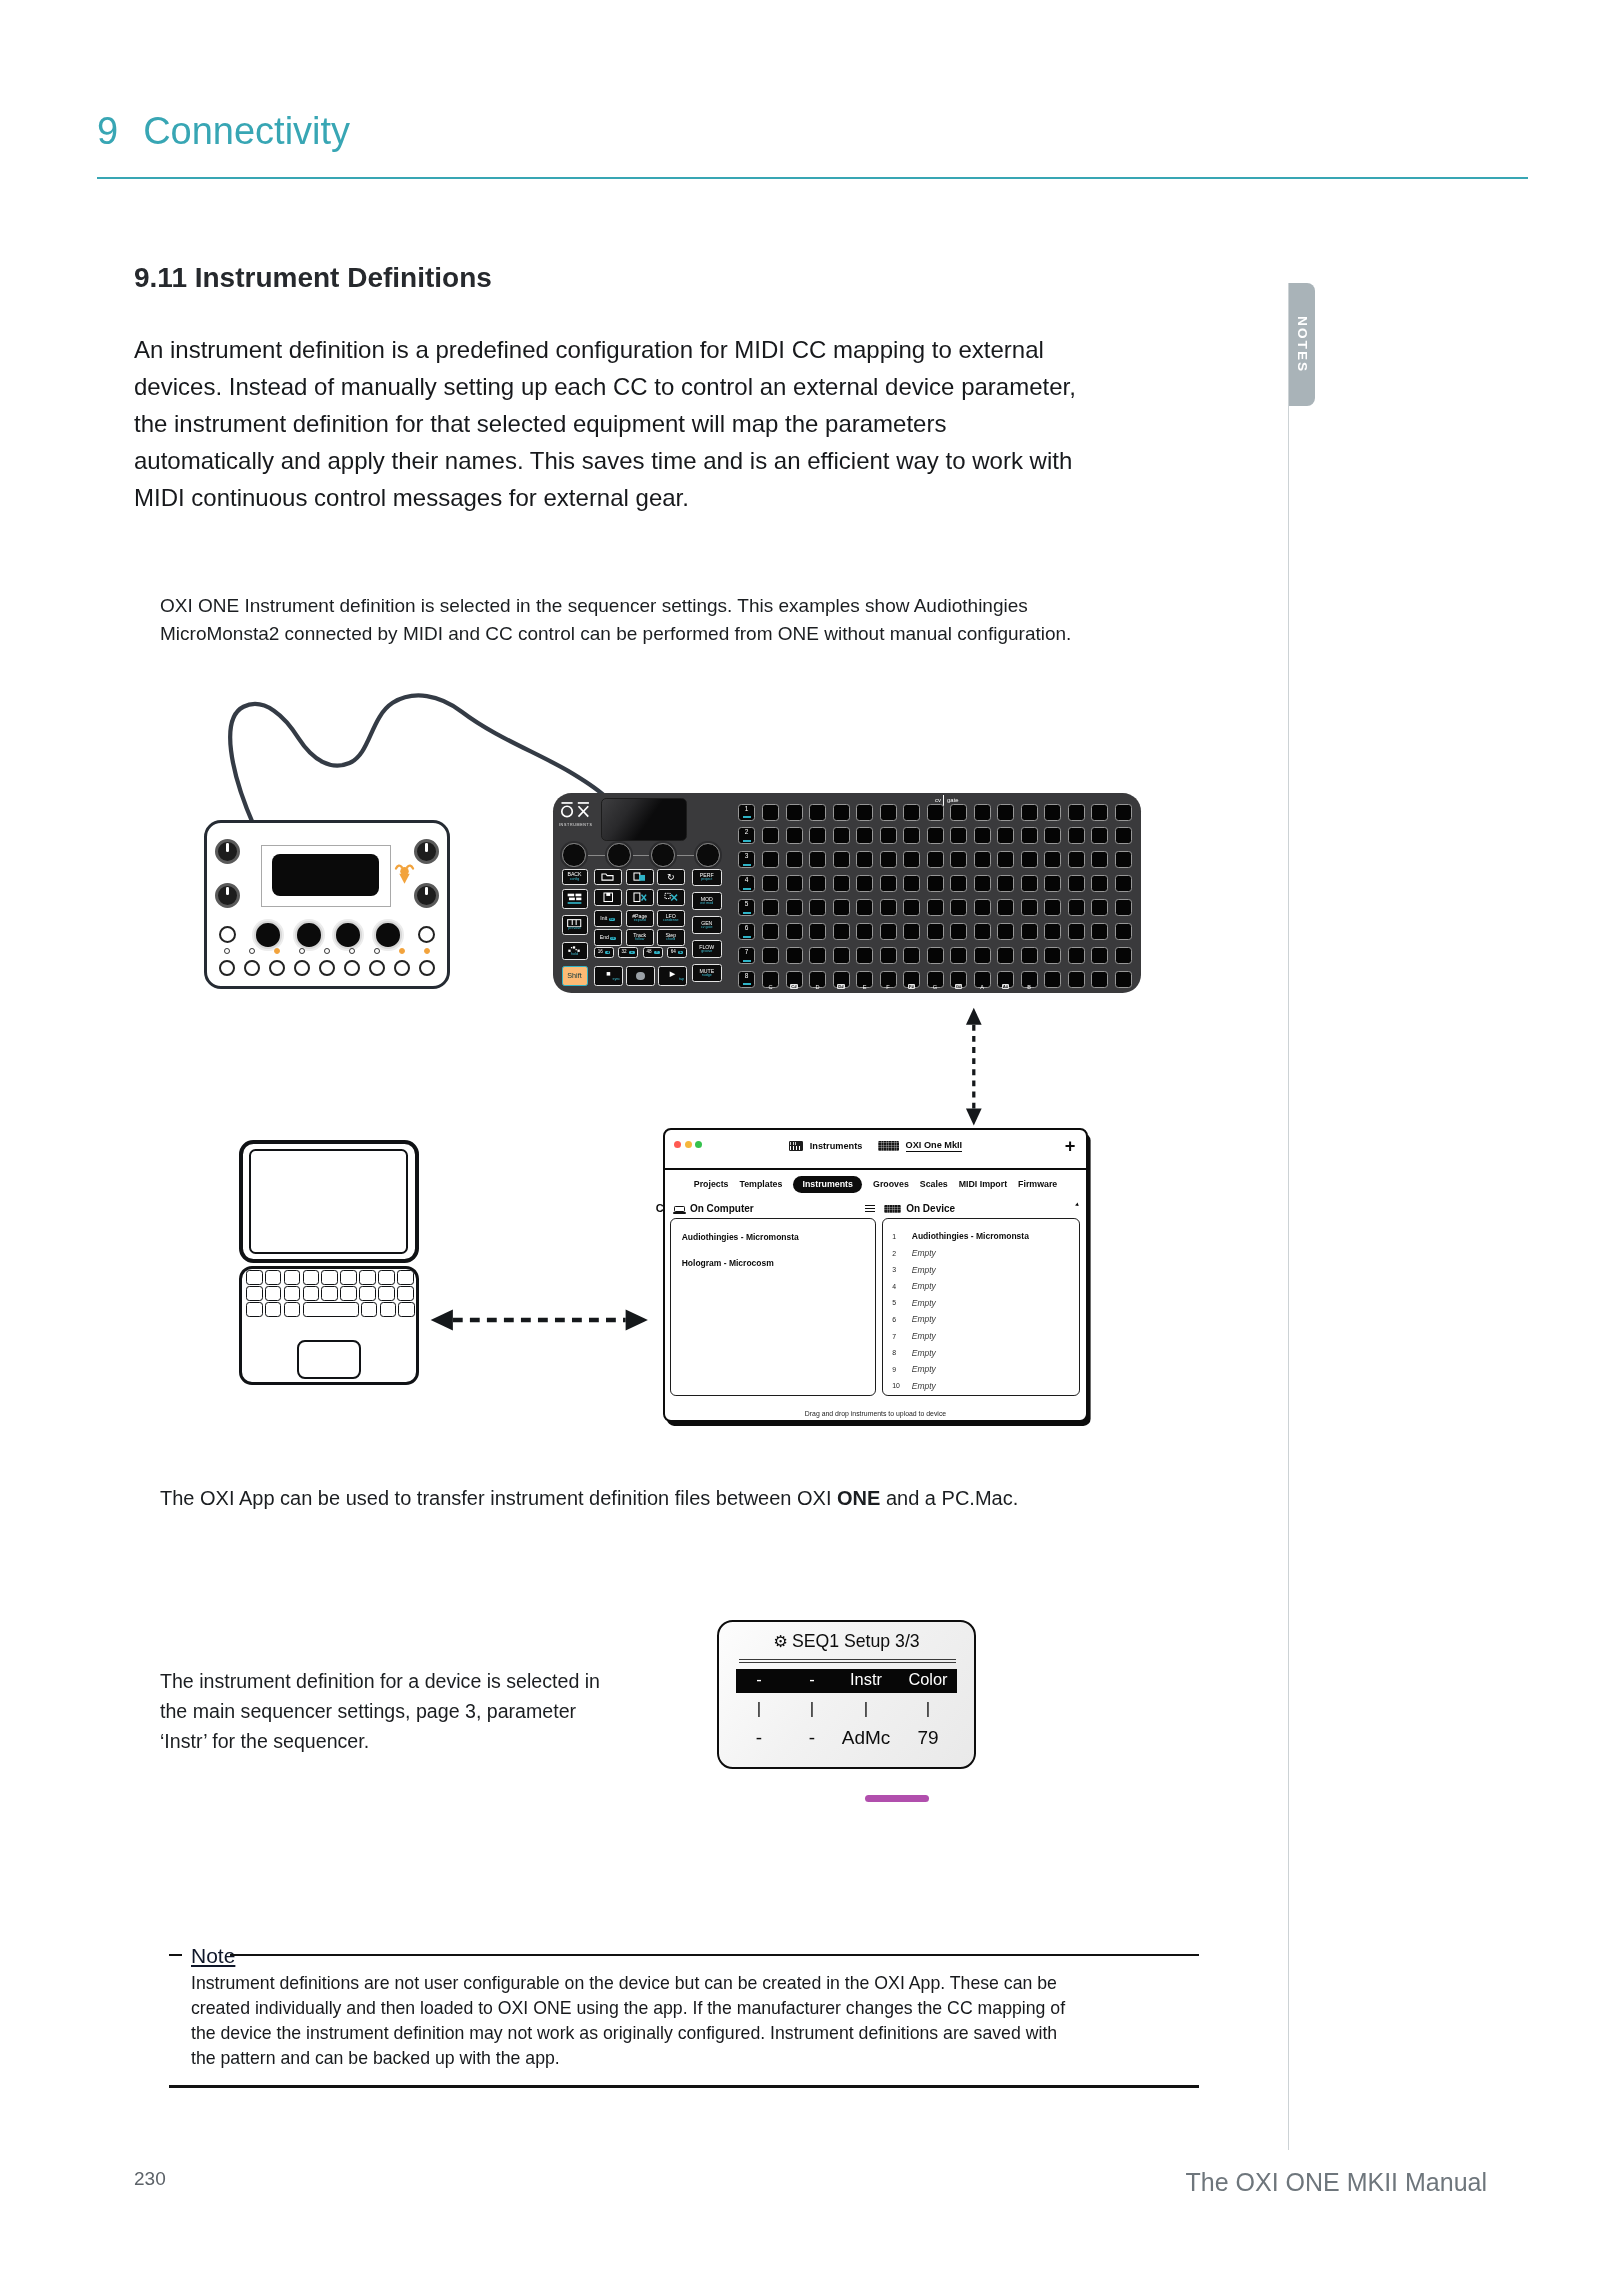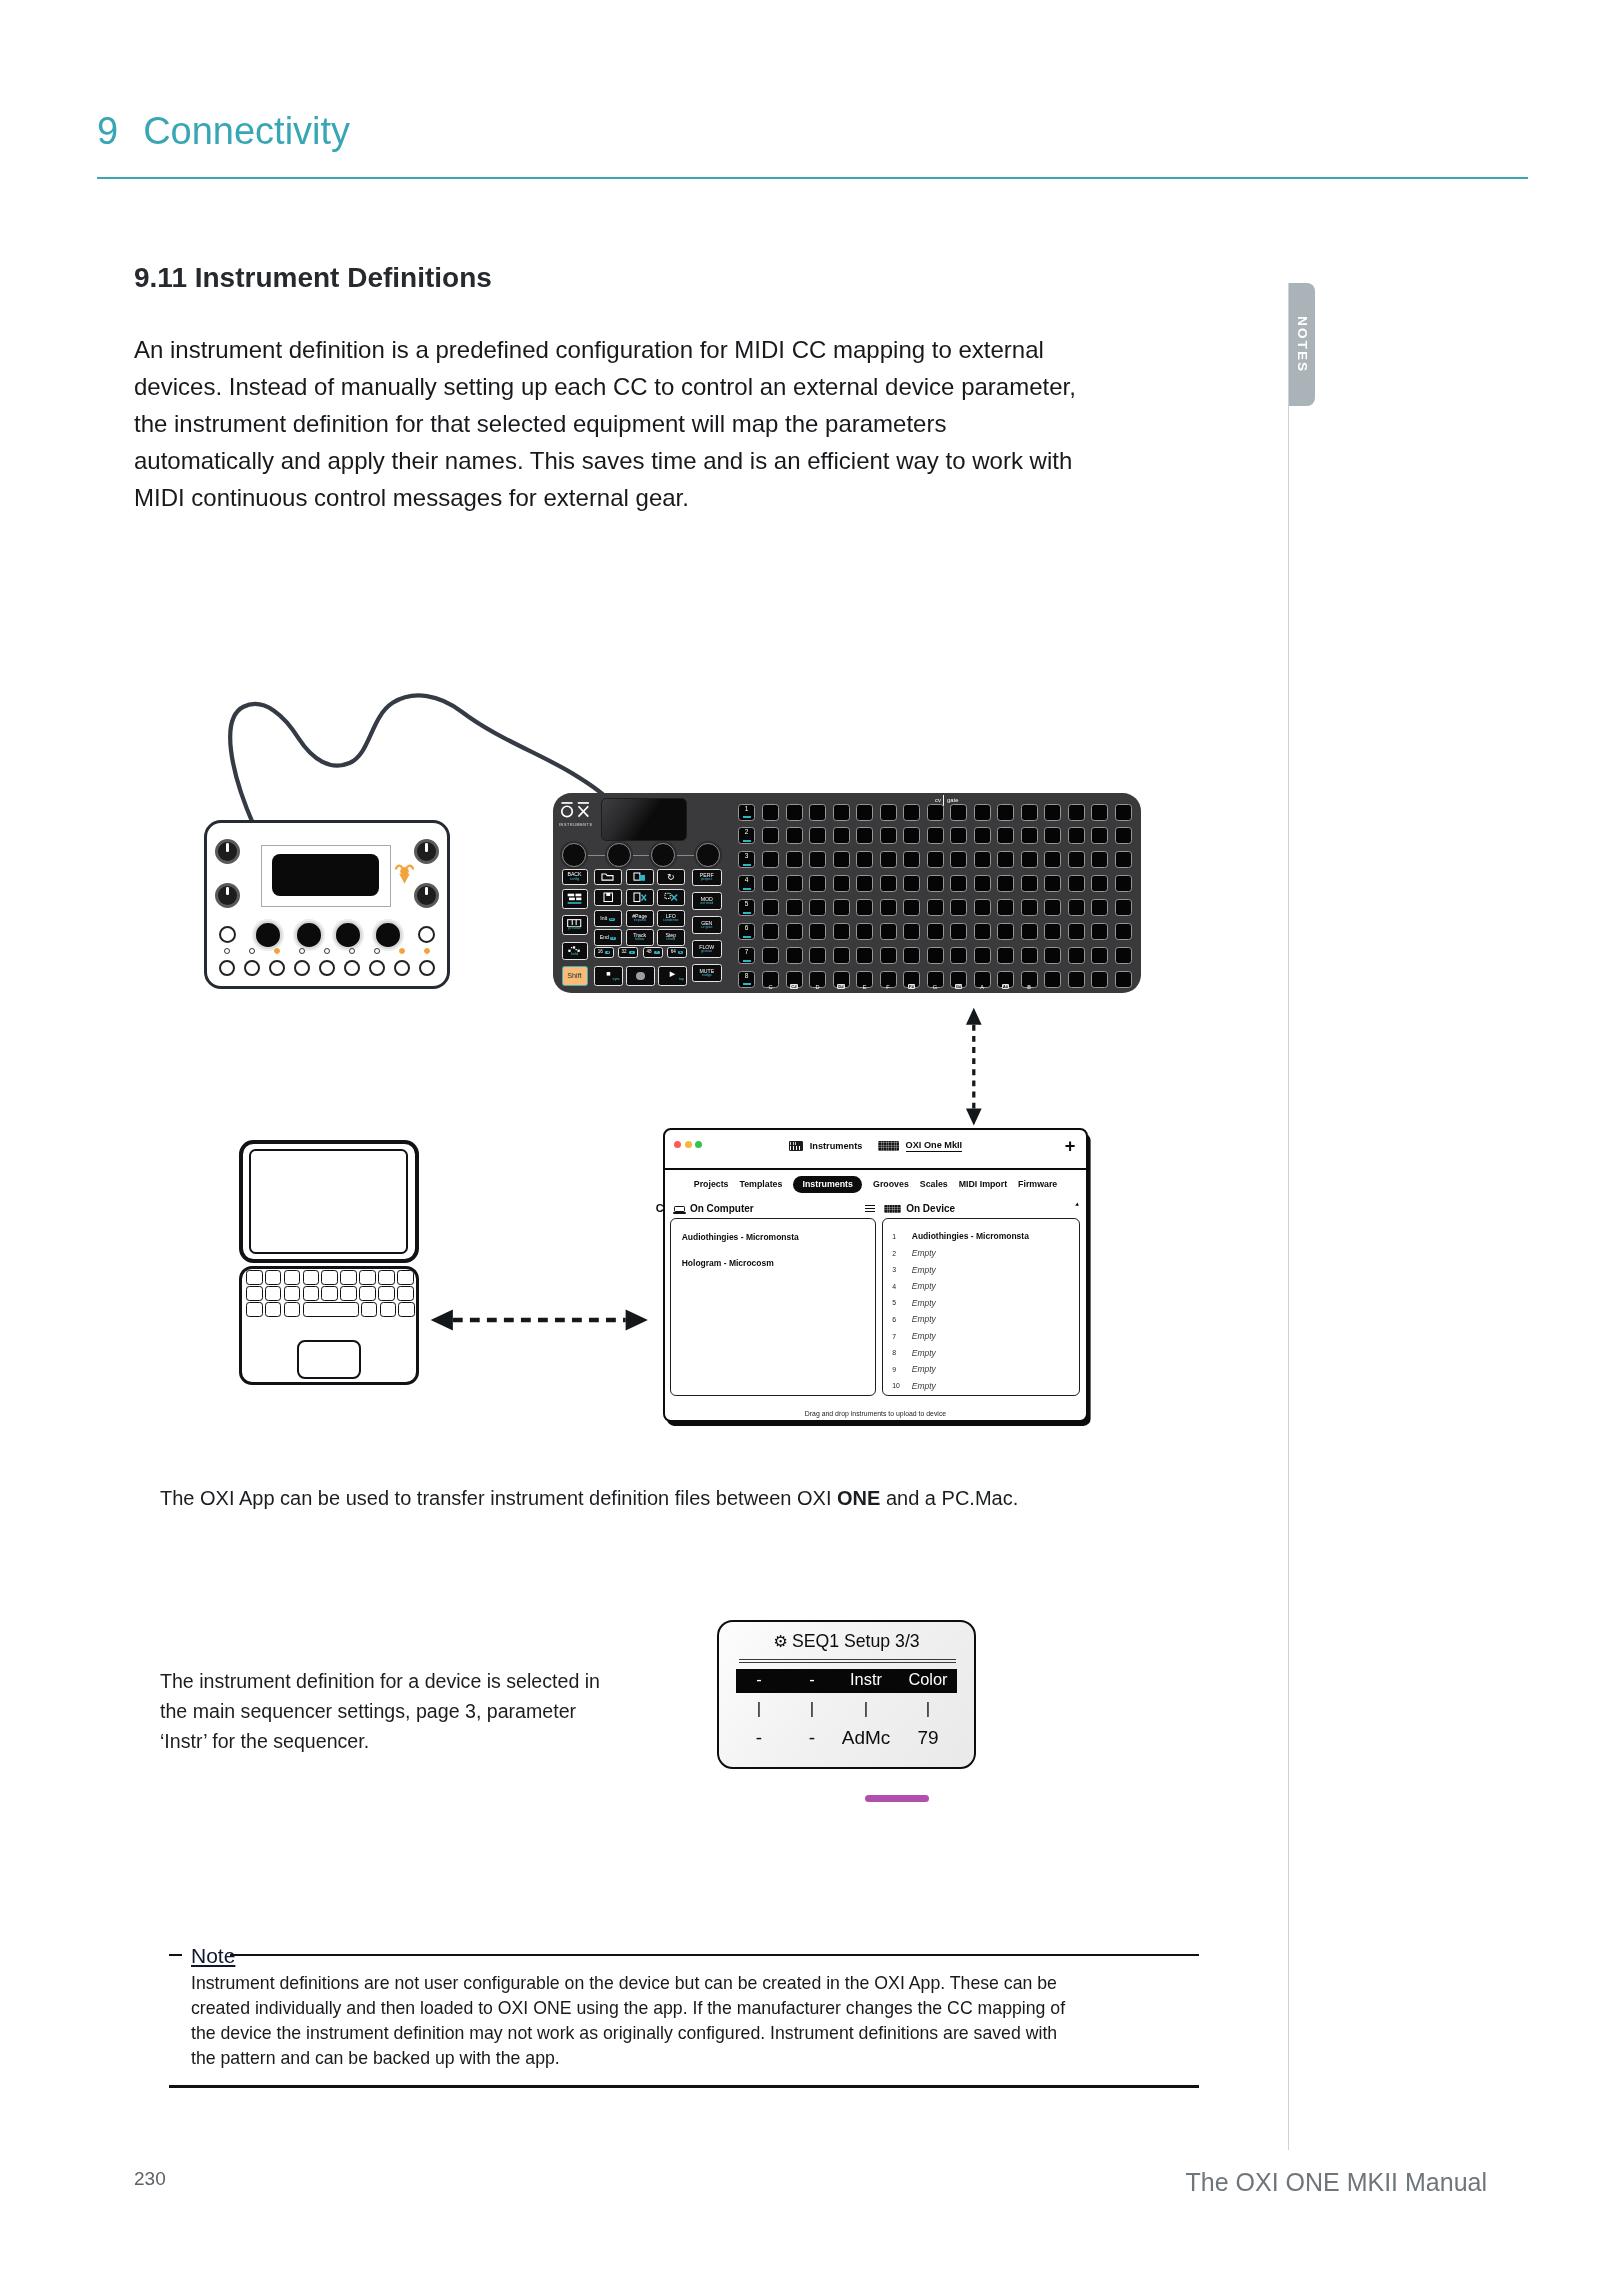--- a/index.html
+++ b/index.html
@@ -158,20 +158,24 @@
       <span>NOTES</span>
     </div>
 
   <div class="section-title">9.11 Instrument Definitions</div>
   <div class="body-par">
     <div>An instrument definition is a predefined configuration for MIDI CC mapping to external</div>
     <div>devices. Instead of manually setting up each CC to control an external device parameter,</div>
     <div>the instrument definition for that selected equipment will map the parameters</div>
     <div>automatically and apply their names. This saves time and is an efficient way to work with</div>
     <div>MIDI continuous control messages for external gear.</div>
+  </div>
+  <div class="callout">
+    <div>OXI ONE Instrument definition is selected in the sequencer settings. This examples show Audiothingies</div>
+    <div>MicroMonsta2 connected by MIDI and CC control can be performed from ONE without manual configuration.</div>
   </div>
 
   <svg class="overlay" width="1623" height="2295" viewBox="0 0 2480 3507">
     <path d="M 388 1262 C 352 1180 336 1098 372 1080 C 404 1064 436 1096 456 1128 C 478 1162 506 1178 534 1166 C 566 1152 566 1096 600 1074 C 632 1054 672 1062 706 1088 C 756 1126 820 1150 868 1178 C 912 1204 944 1226 954 1262" fill="none" stroke="#343b45" stroke-width="6.5" stroke-linecap="round"></path>
     <g fill="#15181b" stroke="none">
       <line x1="1488" y1="1566" x2="1488" y2="1694" stroke="#15181b" stroke-width="5" stroke-dasharray="9 8"></line>
       <polygon points="1488,1540 1476,1566 1500,1566"></polygon>
       <polygon points="1488,1720 1476,1694 1500,1694"></polygon>
     </g>
     <g fill="#15181b" stroke="none">

